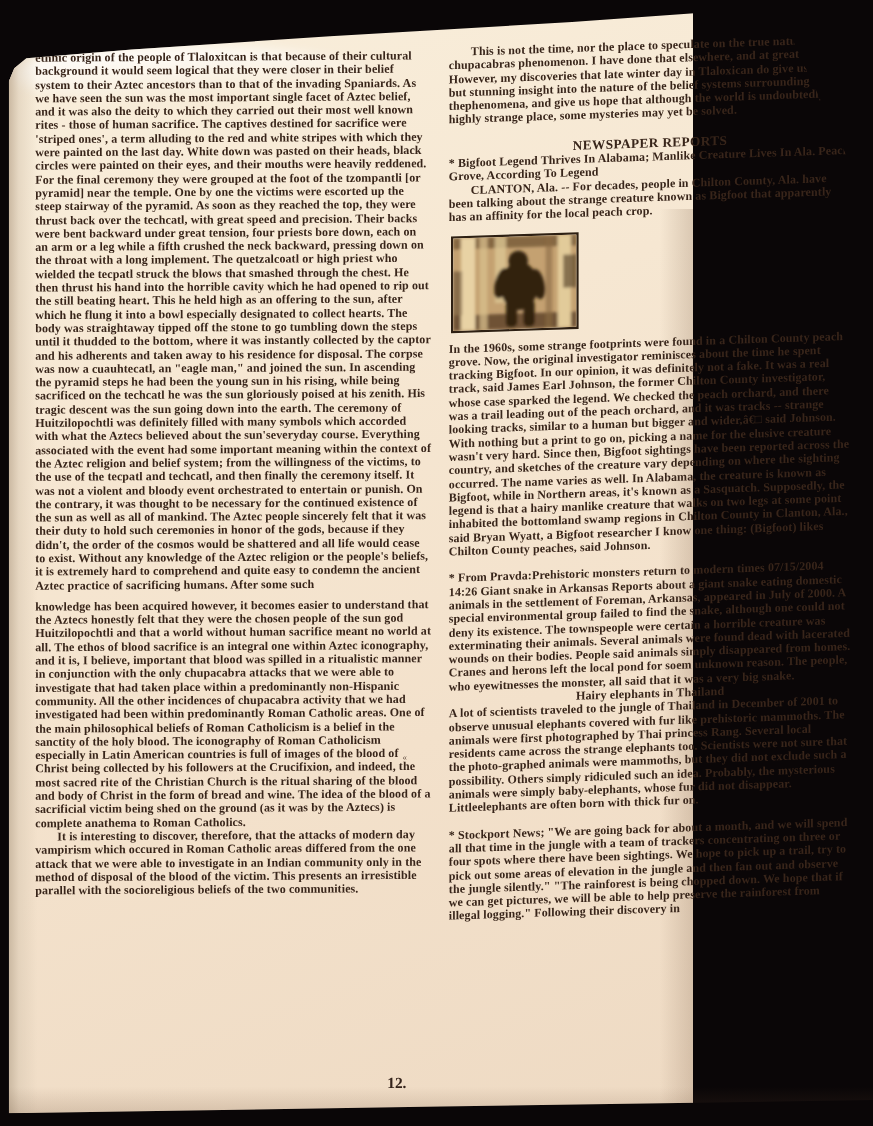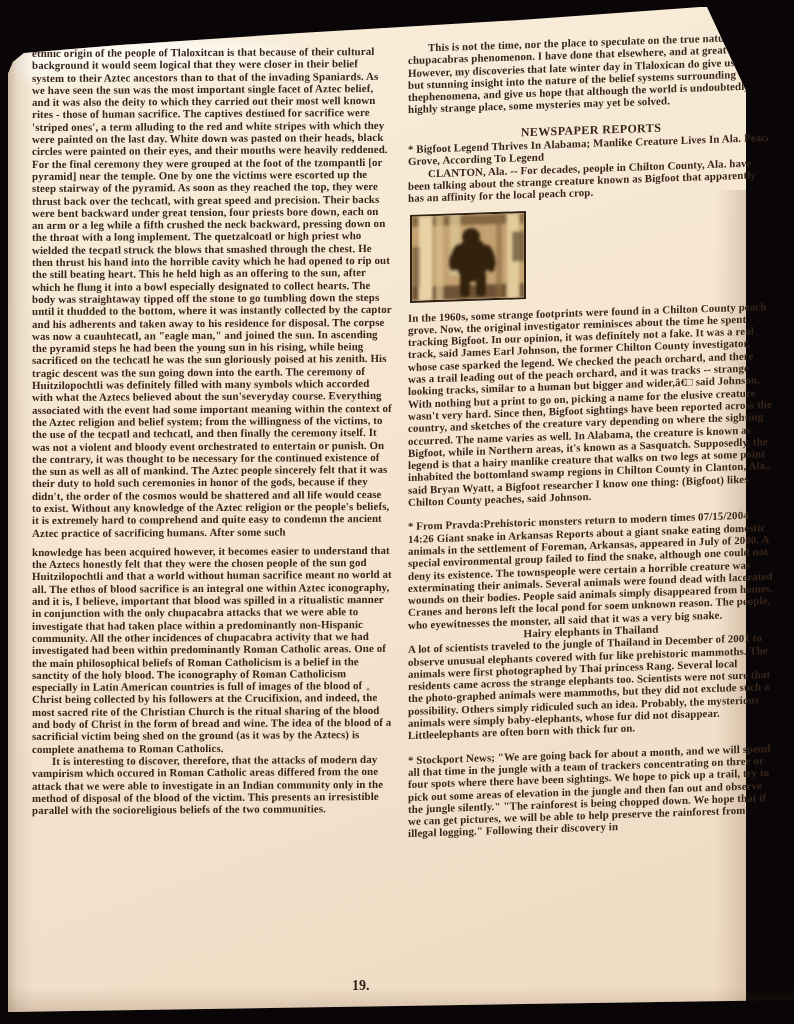--- a/index.html
+++ b/index.html
@@ -4,21 +4,21 @@
 <style>
   html,body{margin:0;padding:0;}
   body{
     width:794px;height:1024px;overflow:hidden;
     background:#0a0607;
     font-family:"Liberation Serif","DejaVu Serif",serif;
     position:relative;
   }
   .scene{position:absolute;inset:0;}
   .paper{
-    position:absolute;left:0;top:0;width:746px;height:1024px;
+    position:absolute;left:0;top:0;width:630px;height:1024px;
     background:
       linear-gradient(160deg,#f9efdc 0%,#f6e7d2 35%,#f3e1cb 65%,#eedac3 100%);
     clip-path:polygon(8px 74px,13px 62px,24px 53px,120px 45px,300px 33px,520px 20px,700px 7px,707px 7px,794px 194px,794px 1000px,400px 1006px,8px 1012px);
   }
   .curl-highlight{
     position:absolute;left:6px;top:42px;width:330px;height:52px;
     background:linear-gradient(175deg,rgba(255,255,255,0.95) 10%,rgba(255,255,255,0) 75%);
     border-radius:50%;
     filter:blur(5px);
   }
@@ -124,16 +124,16 @@
         </g>
       </svg>
 
       <p class="para">In the 1960s, some strange footprints were found in a Chilton County peach grove. Now, the original investigator reminisces about the time he spent tracking Bigfoot. In our opinion, it was definitely not a fake. It was a real track, said James Earl Johnson, the former Chilton County investigator, whose case sparked the legend.  We checked the peach orchard, and there was a trail leading out of the peach orchard, and it was tracks -- strange looking tracks, similar to a human but bigger and wider,â€□ said Johnson.  With nothing but a print to go on, picking a name for the elusive creature wasn't very hard.  Since then, Bigfoot sightings have been reported across the country, and sketches of the creature vary depending on where the sighting occurred. The name varies as well. In Alabama, the creature is known as Bigfoot, while in Northern areas, it's known as a Sasquatch. Supposedly, the legend is that a hairy manlike creature that walks on two legs at some point inhabited the bottomland swamp regions in Chilton County in Clanton, Ala., said Bryan Wyatt, a Bigfoot researcher I know one thing: (Bigfoot) likes Chilton County peaches, said Johnson.</p>
       <p class="para gap-m">*  From Pravda:Prehistoric monsters return to modern times 07/15/2004 14:26 Giant snake in Arkansas Reports about a giant snake eating domestic animals in the settlement of Foreman, Arkansas, appeared in July of 2000. A special environmental group failed to find the snake, although one could not deny its existence. The townspeople were certain a horrible creature was exterminating their animals. Several animals were found dead with lacerated wounds on their bodies. People said animals simply disappeared from homes. Cranes and herons left the local pond for soem unknown reason. The people, who eyewitnesses the monster, all said that it was a very big snake.</p>
       <h4 class="sub-heading">Hairy elephants in Thailand</h4>
       <p class="para">A lot of scientists traveled to the jungle of Thailand in December of 2001 to observe unusual elephants covered with fur like prehistoric mammoths. The animals were first photographed by Thai princess Rang. Several local residents came across the strange elephants too. Scientists were not sure that the photo-graphed animals were mammoths, but they did not exclude such a possibility. Others simply ridiculed such an idea. Probably, the mysterious animals were simply baby-elephants, whose fur did not disappear. Littleelephants are often born with thick fur on.</p>
       <p class="para gap-m">* Stockport News;   "We are going back for about a month, and we will spend all that time in the jungle with a team of trackers concentrating on three or four spots where there have been sightings. We hope to pick up a trail, try to pick out some areas of elevation in the jungle and then fan out and observe the jungle silently."   "The rainforest is being chopped down. We hope that if we can get pictures, we will be able to help preserve the rainforest from illegal logging."   Following their discovery in</p>
     </div>
 
-    <div class="page-number">19.</div>
+    <div class="page-number">12.</div>
     <div class="stray-mark">«</div>
   </div>
 </div>
 
 </body></html>

